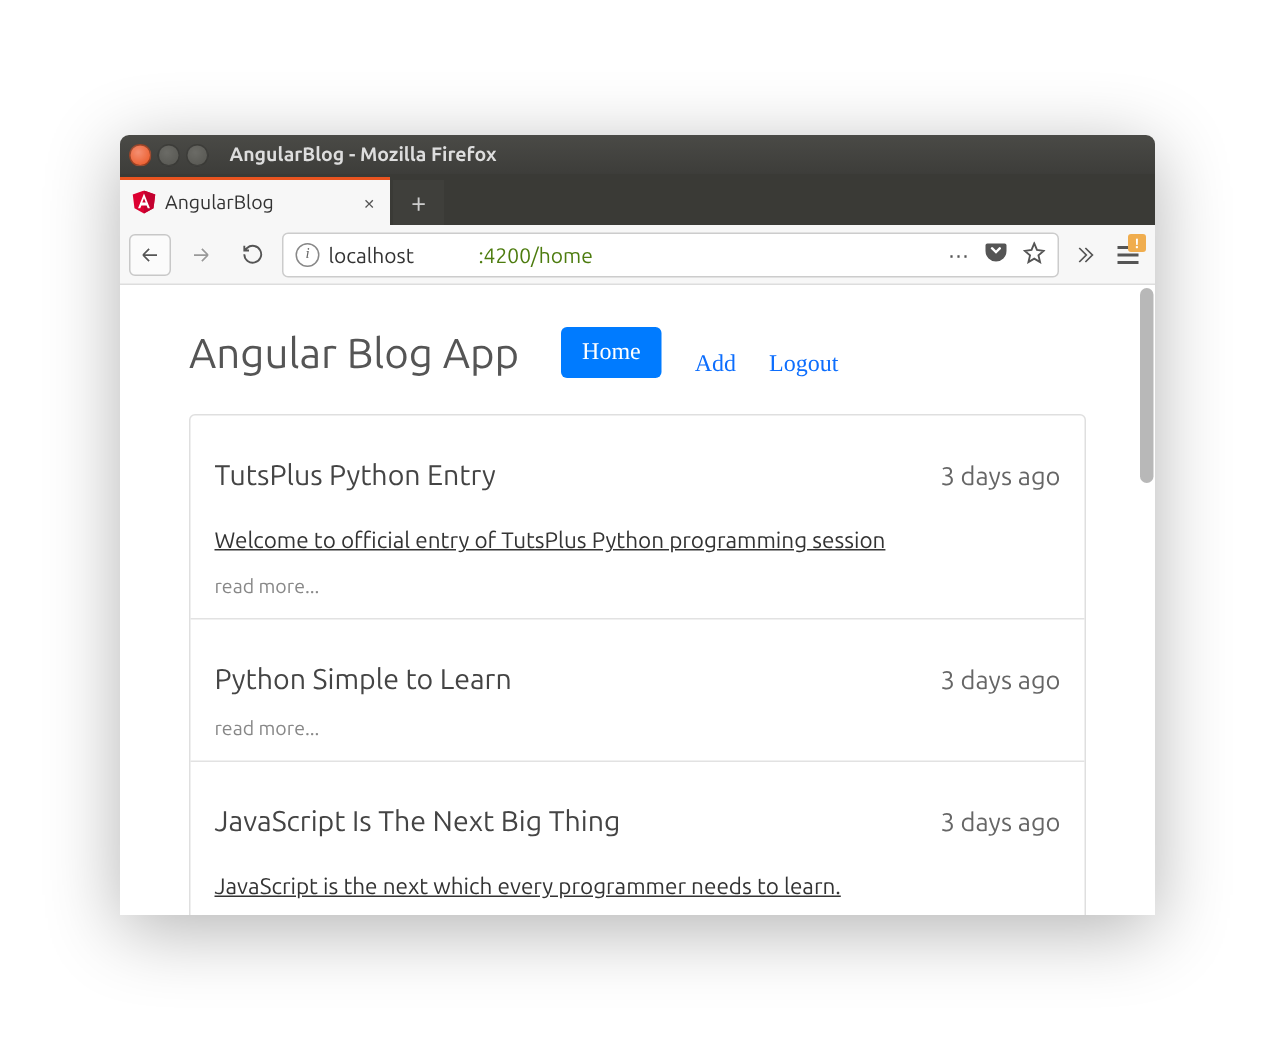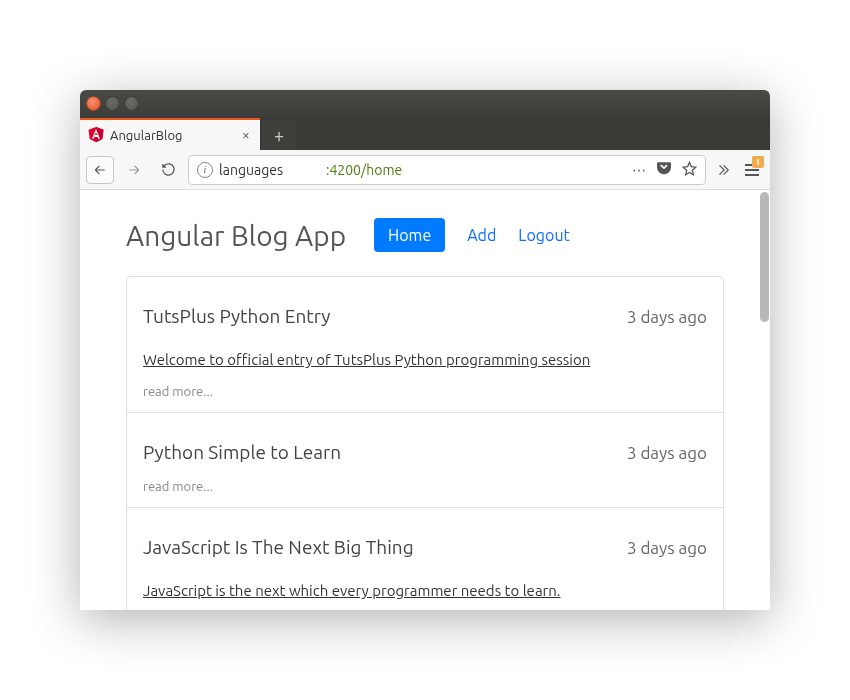--- a/index.html
+++ b/index.html
@@ -158,21 +158,21 @@
       display: flex;
       align-items: center;
       gap: 28px;
       margin-bottom: 24px;
     }
     .page-title {
       font-size: 28px;
       font-weight: 400;
       color: #555;
     }
-    .navlinks { display: flex; align-items: center; gap: 22px; }
+    .navlinks { display: flex; align-items: flex-end; gap: 22px; font-family: Liberation Serif, serif; }
     .navlink {
       color: #0d6efd;
       font-size: 16px;
       cursor: pointer;
     }
     .navlink.primary {
       background: #007bff;
       color: #fff;
       padding: 8px 14px;
       border-radius: 4px;
@@ -216,20 +216,21 @@
   </style>
 </head>
 <body>
 
 <div class="browser-window">
 
   <div class="titlebar">
     <span class="window-btn wb-close"></span>
     <span class="window-btn wb-min"></span>
     <span class="window-btn wb-max"></span>
+    <span class="titlebar-title">AngularBlog - Mozilla Firefox</span>
   </div>
 
   <div class="tabbar">
     <div class="tab">
       <span class="tab-favicon">
         <svg viewBox="0 0 250 250" width="16" height="16">
             <polygon fill="#DD0031" points="125,0 8,42 26,186 125,240 224,186 242,42"></polygon>
             <polygon fill="#C3002F" points="125,0 125,240 224,186 242,42"></polygon>
             <path fill="#FFF" d="M125 30L63 186h23l12-30h54l12 30h23L125 30zm0 52l18 44h-36l18-44z"></path>
           </svg>
@@ -251,21 +252,21 @@
           <path fill="none" stroke="#999" stroke-width="2" d="M4 12h16m0 0l-7-7m7 7l-7 7"></path>
         </svg>
     </div>
     <div class="nav-btn flat">
       <svg width="15" height="15" viewBox="0 0 24 24">
           <path fill="none" stroke="#555" stroke-width="2" d="M3 12a9 9 0 1 0 3-6.7L3 8m0-5v5h5"></path>
         </svg>
     </div>
     <div class="urlbar">
       <span class="info-icon">i</span>
-      <span class="url-host">languages</span>
+      <span class="url-host">localhost</span>
         <span class="url-path">:4200/home</span>
       <div class="urlbar-right">
         <span>⋯</span>
         <span>
           <svg width="16" height="14" viewBox="0 0 24 22">
               <path fill="#555" d="M3 2h18a2 2 0 0 1 2 2v6a11 11 0 0 1-22 0V4a2 2 0 0 1 2-2zm4.2 6.2 4.8 4.6 4.8-4.6a1.3 1.3 0 1 0-1.8-1.9L12 9.3 8.9 6.3a1.3 1.3 0 1 0-1.7 1.9z"></path>
             </svg>
         </span>
         <span>
           <svg width="15" height="15" viewBox="0 0 24 24">

